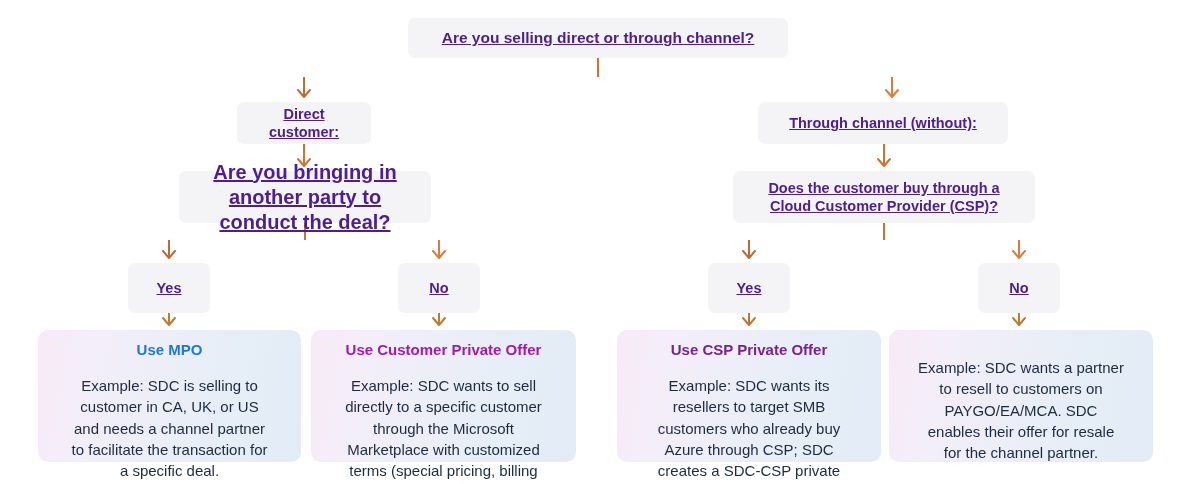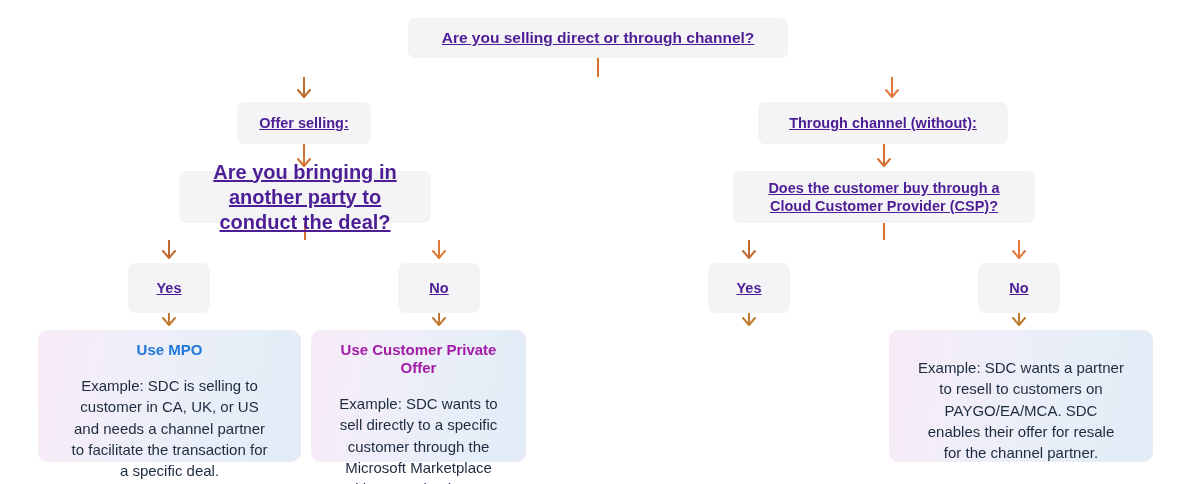--- a/index.html
+++ b/index.html
@@ -58,21 +58,21 @@
     margin:0 0 6px 0;
     line-height:1.2;
   }
   .card .body{
     font-size:15px;
     color:#1d2b3f;
     line-height:1.42;
     margin:16px;
   }
   #card-mpo{left:38px;width:263px;}
-  #card-cpo{left:311px;width:215px;}
+  #card-cpo{left:311px;width:265px;}
   #card-csp{left:617px;width:264px;}
   #card-reo{left:889px;width:264px;}
 
   
   #wires{position:absolute;left:0;top:0;width:1200px;height:484px;pointer-events:none;}
 </style>
 </head>
 <body>
 
 <div id="stage">
@@ -141,21 +141,21 @@
       <path d="M743,318 L749,325 L755,318" stroke="#c07a2f"></path>
       <path d="M1013,318 L1019,325 L1025,318" stroke="#c07a2f"></path>
     </g>
   </svg>
 
   <div class="gbox" id="root-box">
     <span class="t">Are you selling direct or through channel?</span>
   </div>
 
   <div class="gbox" id="direct-box">
-    <span class="t">Offer selling:</span>
+    <span class="t">Direct customer:</span>
   </div>
   <div class="gbox" id="channel-box">
     <span class="t">Through channel (without):</span>
   </div>
 
   <div class="gbox" id="q-left">
     <span class="t">Are you bringing in another party to conduct the deal?</span>
   </div>
   <div class="gbox" id="q-right">
     <span class="t">Does the customer buy through a Cloud Customer Provider (CSP)?</span>
@@ -177,18 +177,22 @@
   <div class="card" id="card-mpo">
     <p class="title" style="color: rgb(31, 120, 216);">Use MPO</p>
     <p class="body">Example: SDC is selling to customer in CA, UK, or US and needs a channel partner to facilitate the transaction for a specific deal.</p>
   </div>
 
   <div class="card" id="card-cpo">
     <p class="title" style="color: rgb(164, 26, 168);">Use Customer Private Offer</p>
     <p class="body">Example: SDC wants to sell directly to a specific customer through the Microsoft Marketplace with customized terms (special pricing, billing period, or private plans) without using a channel partner.</p>
   </div>
 
+  <div class="card" id="card-csp">
+    <p class="title" style="color: rgb(123, 32, 146);">Use CSP Private Offer</p>
+    <p class="body">Example: SDC wants its resellers to target SMB customers who already buy Azure through CSP; SDC creates a SDC-CSP private offer for CSP partners to sell.</p>
+  </div>
 
   <div class="card" id="card-reo">
     <p class="body">Example: SDC wants a partner to resell to customers on PAYGO/EA/MCA. SDC enables their offer for resale for the channel partner.</p>
   </div>
 
 </div>
 
 </body></html>

